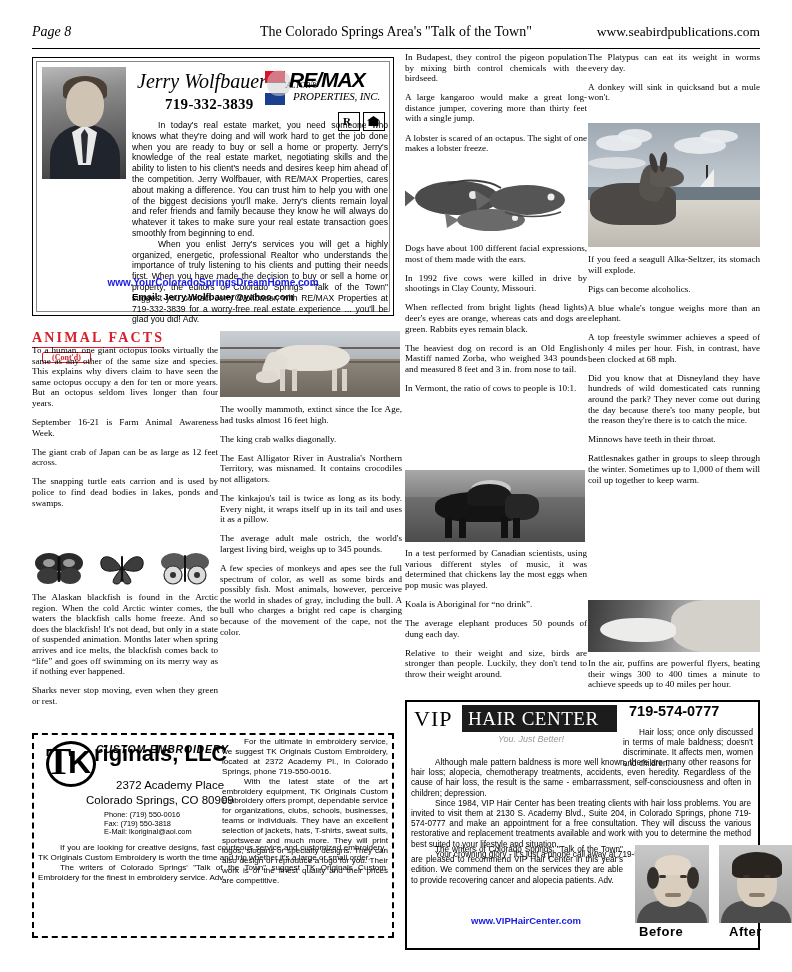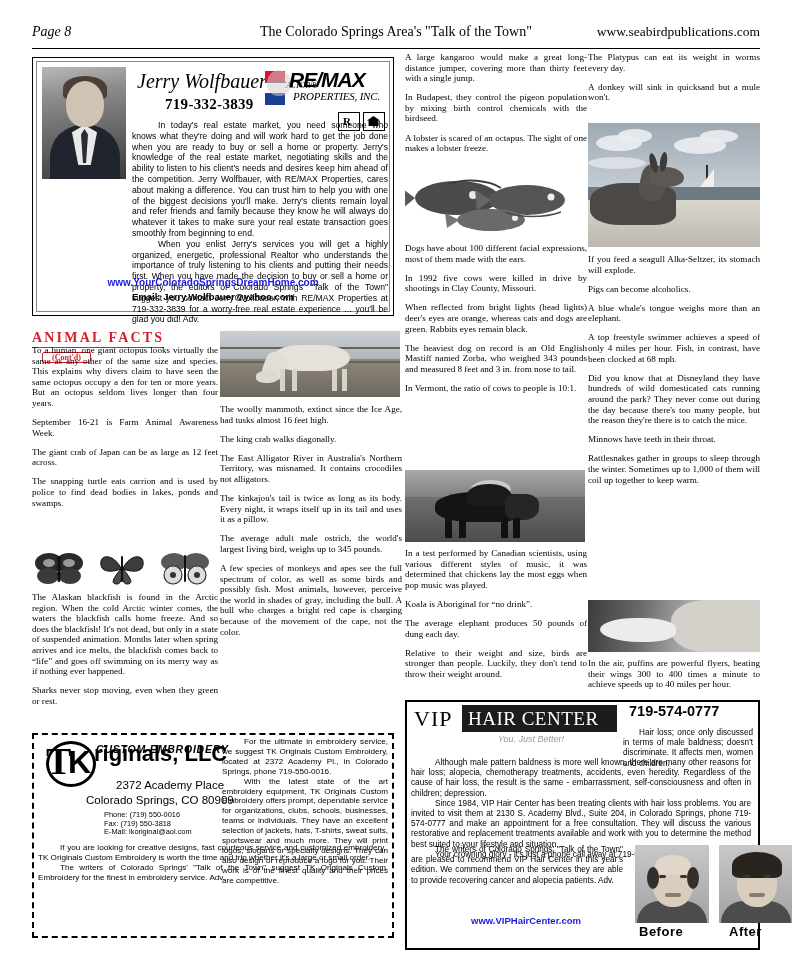--- a/index.html
+++ b/index.html
@@ -348,22 +348,22 @@
       <p>With the latest state of the art embroidery equipment, TK Originals Custom Embroidery offers prompt, dependable service for organizations, clubs, schools, businesses, teams or individuals. They have an excellent selection of jackets, hats, T-shirts, sweat suits, sportswear and much more. They will print logos, slogans or specialty designs. They can also design or reproduce a logo for you. Their work is of the finest quality and their prices are competitive.</p>
     </div>
 
     <div class="tk-full">
       <p>If you are looking for creative designs, fast courteous service and customized embroidery, TK Originals Custom Embroidery is worth the time and trip whether it's a large or small order.</p>
       <p>The writers of Colorado Springs' "Talk of the Town" suggest TK Originals Custom Embroidery for the finest in embroidery service. Adv.</p>
     </div>
   </div>
 
   <div class="col" id="col3a" style="left:405px;top:52px;width:182px;">
+    <p>In Budapest, they control the pigeon population by mixing birth control chemicals with the birdseed.</p>
     <p>A large kangaroo would make a great long-distance jumper, covering more than thirty feet with a single jump.</p>
-    <p>In Budapest, they control the pigeon population by mixing birth control chemicals with the birdseed.</p>
     <p>A lobster is scared of an octapus. The sight of one makes a lobster freeze.</p>
   </div>
 
   <div class="photo" id="photo-fish">
     <svg width="180" height="62" viewBox="0 0 180 62">
       <rect width="180" height="62" fill="#ffffff"></rect>
       <ellipse cx="52" cy="22" rx="42" ry="17" fill="#4b4b4b"></ellipse>
       <path d="M10 22 L-6 10 L-4 34 Z" fill="#5a5a5a"></path>
       <ellipse cx="68" cy="19" rx="4" ry="4" fill="#e8e8e8"></ellipse>
       <ellipse cx="122" cy="24" rx="38" ry="15" fill="#555"></ellipse>

